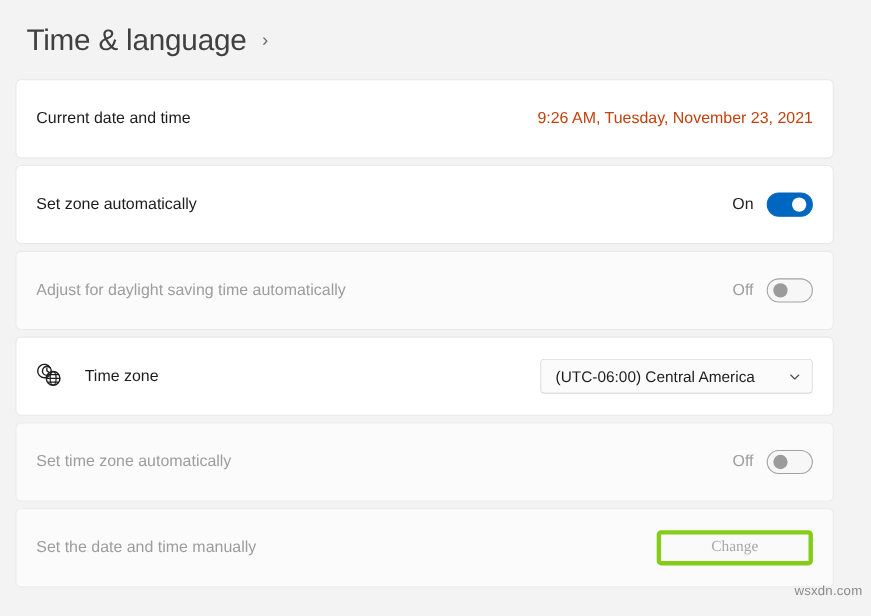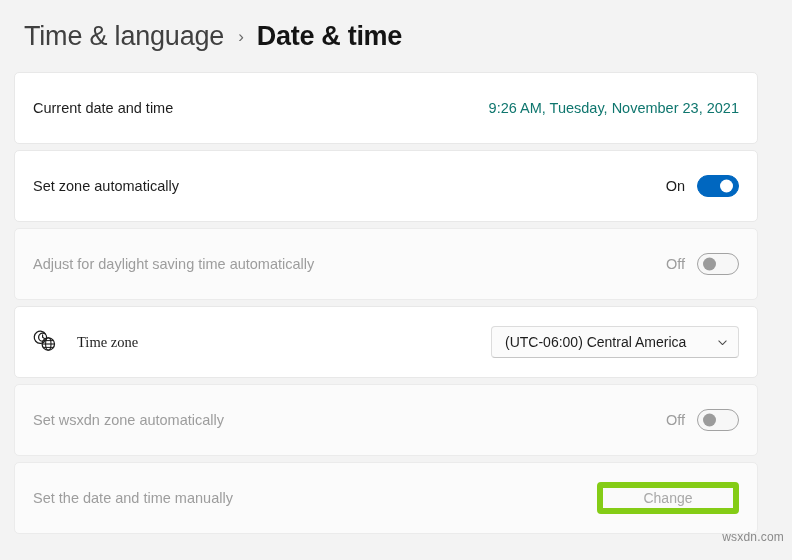--- a/index.html
+++ b/index.html
@@ -76,21 +76,21 @@
     color: #9d9d9d;
   }
   .card-right {
     display: flex;
     align-items: center;
     margin-left: auto;
     white-space: nowrap;
   }
   .value-text {
     font-size: 14.5px;
-    color: #0f766e;
+    color: #c2410c;
   }
 
   
   .toggle-state {
     font-size: 14.5px;
     color: #1d1d1d;
     margin-right: 12px;
   }
   .card.disabled .toggle-state {
     color: #9d9d9d;
@@ -134,21 +134,20 @@
   
   .tz-icon {
     width: 26px;
     height: 26px;
     flex: 0 0 auto;
     margin-right: 18px;
     display: block;
   }
   .tz-row .card-label {
     flex: 0 0 auto;
-    font-family: Liberation Serif, serif;
   }
 
   
   .dropdown {
     width: 248px;
     height: 32px;
     background: #fbfbfb;
     border: 1px solid #dcdcdc;
     border-bottom-color: #c6c6c6;
     border-radius: 4px;
@@ -167,23 +166,23 @@
     height: 11px;
     flex: 0 0 auto;
     margin-left: 6px;
   }
 
   
   .change-btn {
     width: 142px;
     height: 32px;
     background: #fafafa;
-    border: 6px solid #84cc16;
+    border: 4px solid #84cc16;
     border-radius: 4px;
-    font-family: Liberation Sans, sans-serif;
+    font-family: Liberation Serif, serif;
     font-size: 14px;
     color: #a8a8a8;
     display: flex;
     align-items: center;
     justify-content: center;
   }
 
   
   .watermark {
     position: absolute;
@@ -193,21 +192,20 @@
     color: #8a8a8a;
     letter-spacing: 0.2px;
   }
 </style>
 </head>
 <body>
 
 <div class="breadcrumb">
   <span class="crumb-parent">Time &amp; language</span>
   <span class="crumb-sep">›</span>
-  <span class="crumb-current">Date &amp; time</span>
 </div>
 
 <div class="cards">
 
   <div class="card">
     <span class="card-label">Current date and time</span>
     <div class="card-right">
       <span class="value-text">9:26 AM, Tuesday, November 23, 2021</span>
     </div>
   </div>
@@ -250,21 +248,21 @@
       <div class="dropdown">
         <span class="dropdown-value">(UTC-06:00) Central America</span>
         <svg class="chev" viewBox="0 0 12 12">
           <path d="M2 4.3 L6 8.2 L10 4.3" fill="none" stroke="#4a4a4a" stroke-width="1.15" stroke-linecap="round" stroke-linejoin="round"></path>
         </svg>
       </div>
     </div>
   </div>
 
   <div class="card disabled">
-    <span class="card-label">Set wsxdn zone automatically</span>
+    <span class="card-label">Set time zone automatically</span>
     <div class="card-right">
       <span class="toggle-state">Off</span>
       <div class="toggle off">
         <span class="knob"></span>
       </div>
     </div>
   </div>
 
   <div class="card disabled">
     <span class="card-label">Set the date and time manually</span>

